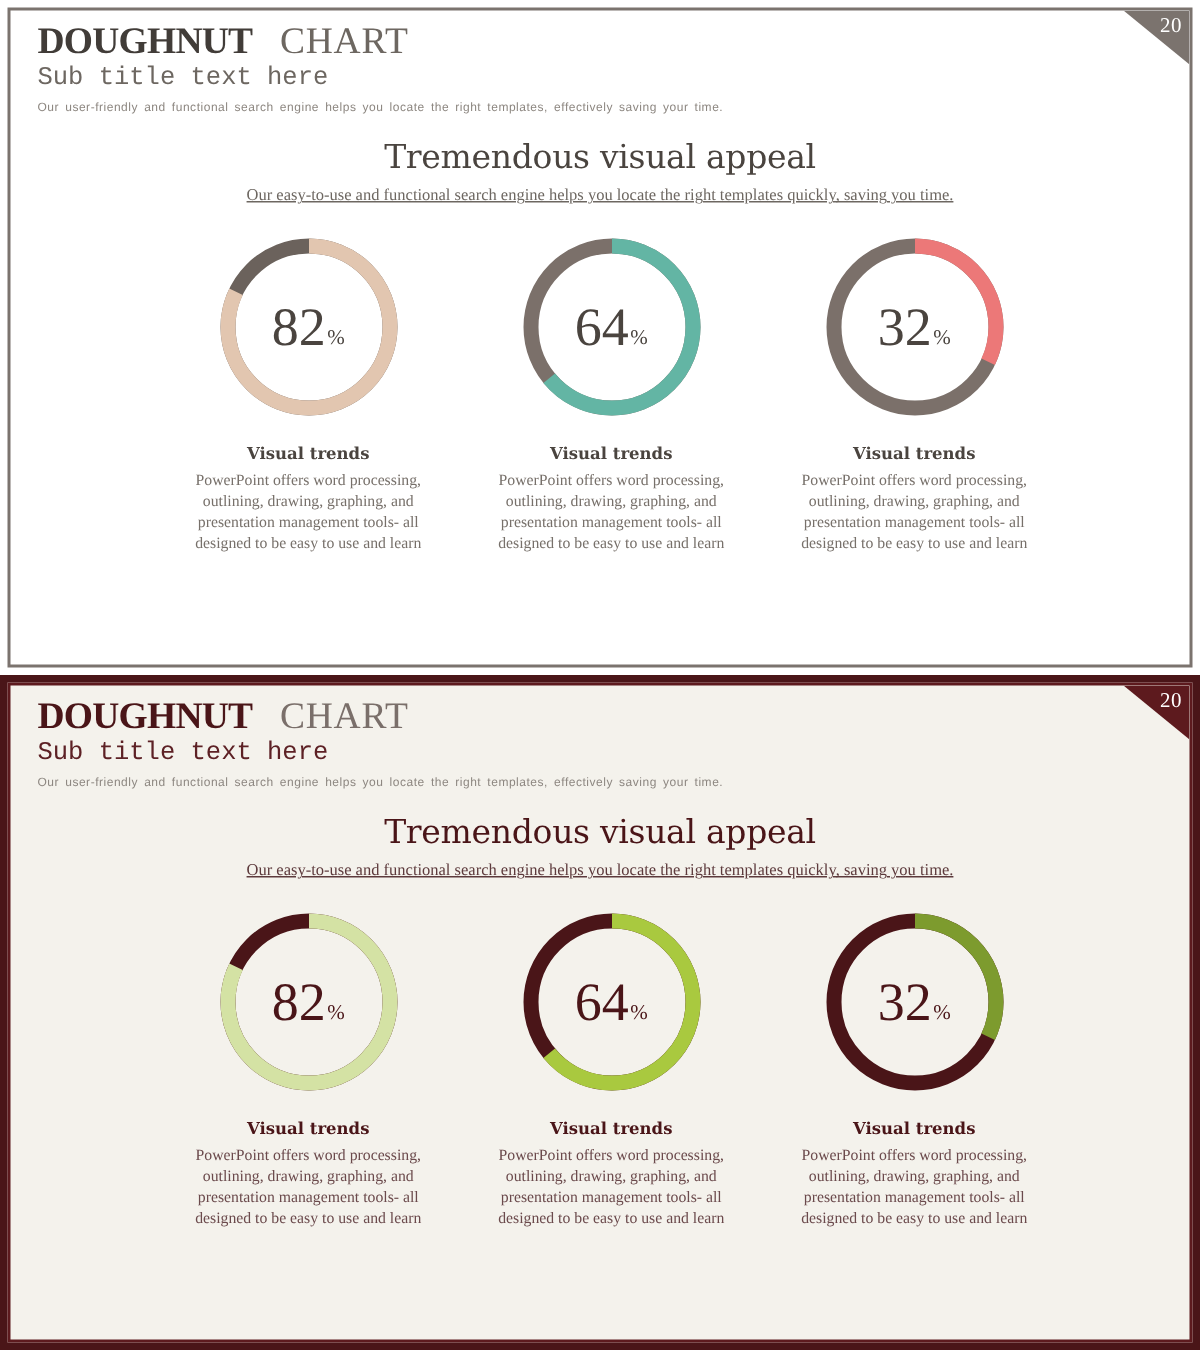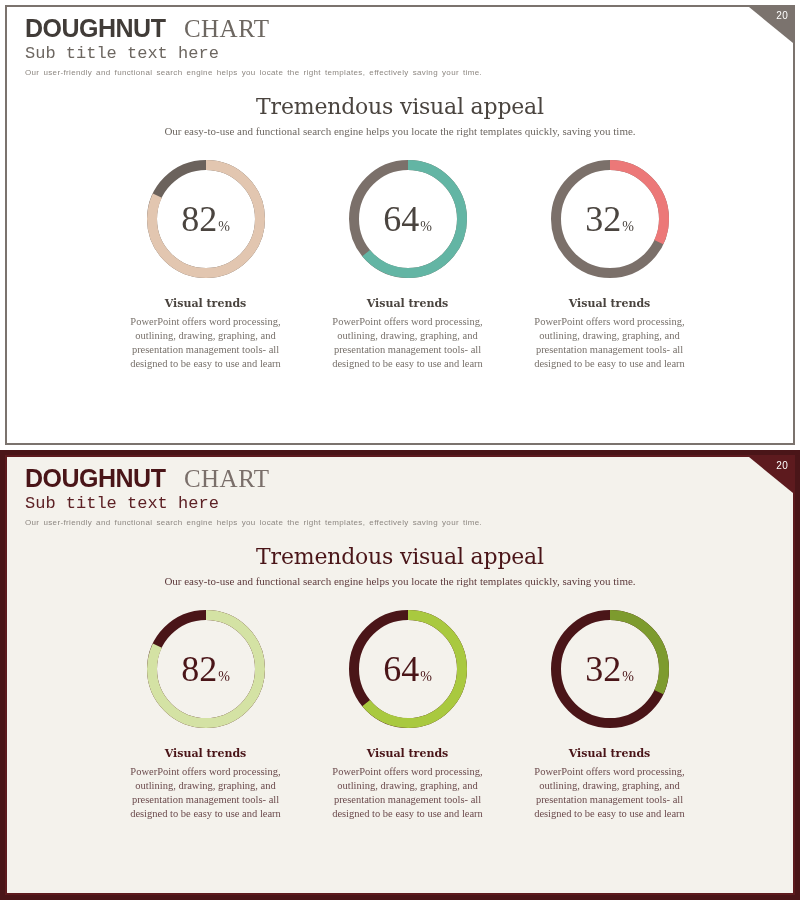--- a/index.html
+++ b/index.html
@@ -52,31 +52,31 @@
     position: absolute;
     top: 0; right: 0;
     width: 0; height: 0;
     border-left: 44px solid transparent;
     border-top: 36px solid #7b736e;
   }
   .slide-2 .corner .tri { border-top-color: #5d1a1e; }
   .corner .num {
     position: absolute;
     top: 3px; right: 5px;
-    font-size: 10px;
+    font-size: 14px;
     color: #ffffff;
-    font-family: Liberation Sans, sans-serif;
+    font-family: Liberation Serif, serif;
     letter-spacing: .3px;
   }
 
   
   .header { padding: 8px 0 0 18px; }
   .title { font-size: 25px; line-height: 1.05; letter-spacing: .2px; }
   .title .w1 {
-    font-family: Liberation Sans, sans-serif;
+    font-family: Liberation Serif, serif;
     font-weight: bold;
     color: #413c38;
     letter-spacing: -.5px;
   }
   .title .w2 {
     font-family: "Liberation Serif", serif;
     font-weight: normal;
     color: #6d6761;
     letter-spacing: .5px;
     margin-left: 12px;
@@ -108,20 +108,21 @@
     color: #4a443f;
     font-family: "DejaVu Serif", serif;
     letter-spacing: -.2px;
   }
   .slide-2 .body-title { color: #4a1518; }
   .body-sub {
     font-size: 11px;
     color: #6d6761;
     margin-top: 6px;
     font-family: "Liberation Serif", serif;
+    text-decoration: underline;
   }
   .slide-2 .body-sub { color: #5d3a3c; }
 
   
   .cols {
     display: flex;
     justify-content: center;
     gap: 12px;
     margin-top: 20px;
     padding: 0 55px;

